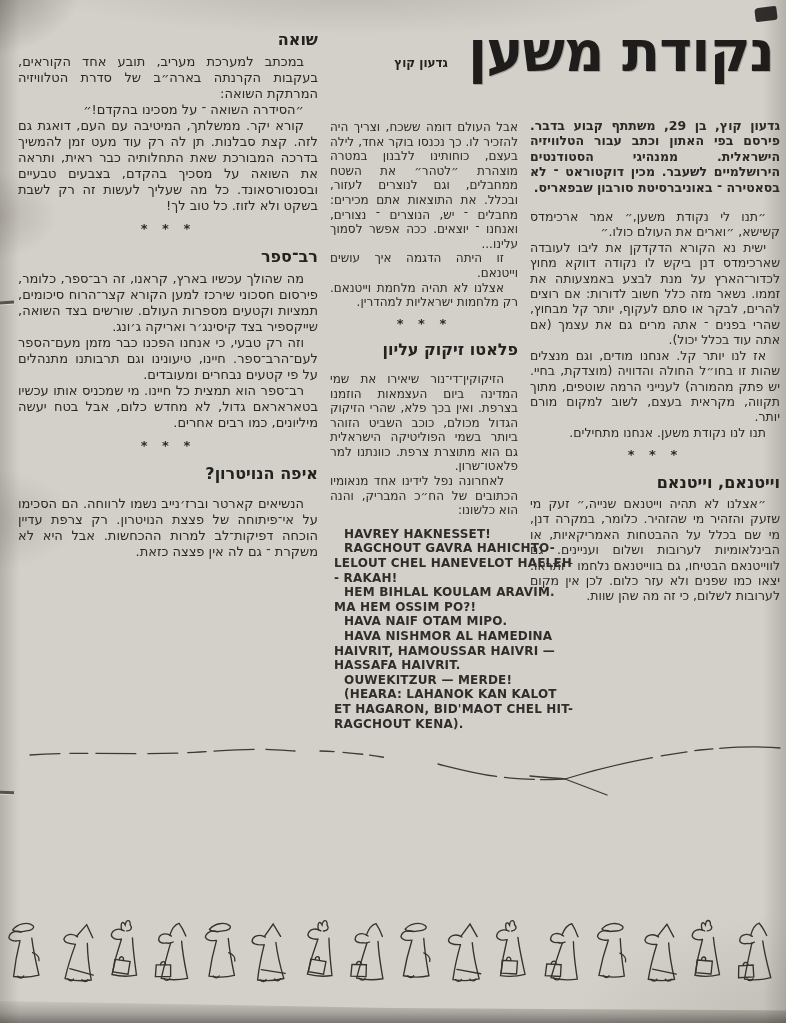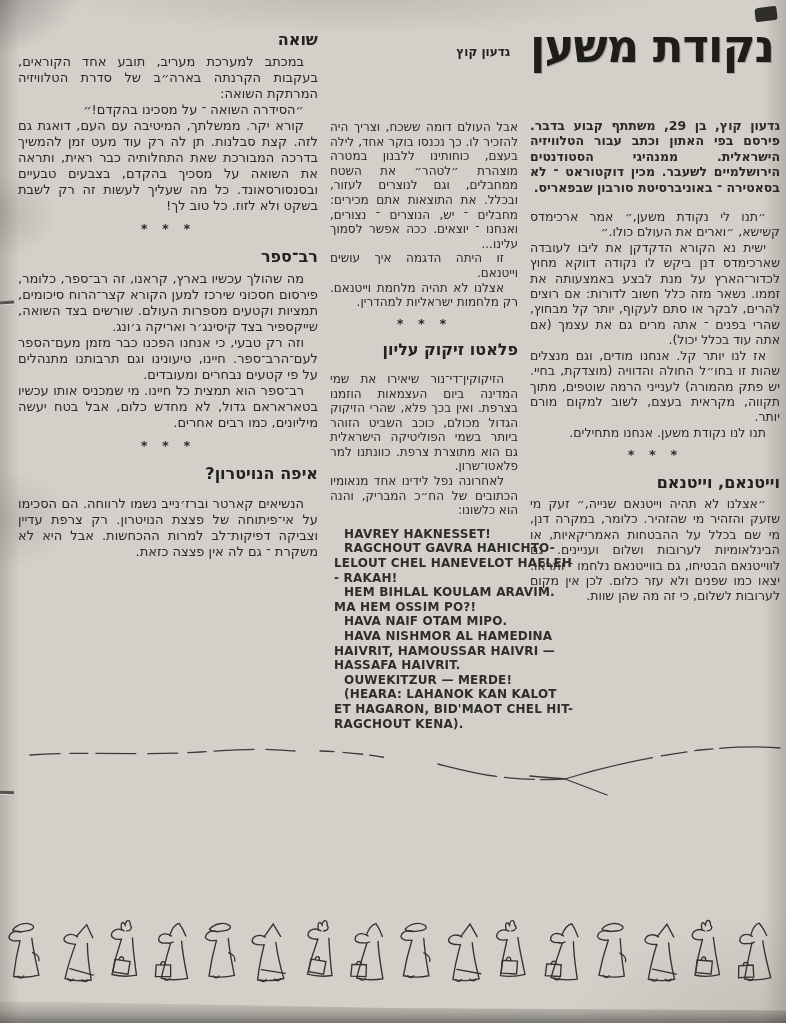--- a/index.html
+++ b/index.html
@@ -20,21 +20,21 @@
     direction:rtl;
     font-family:"DejaVu Sans", sans-serif;
     color:#2b2a27;
   }
   
   .title-row{
     position:absolute;top:24px;right:12px;
     display:flex;align-items:flex-end;gap:20px;direction:rtl;
   }
   .page-title{
-    margin:0;font-size:45px;line-height:1;font-weight:bold;
+    margin:0;font-size:56px;line-height:1;font-weight:bold;
     letter-spacing:-1px;color:#1e1d1b;
     text-shadow:1px 1px 0 rgba(30,29,27,.25);
   }
   .byline{
     font-size:12px;font-weight:bold;color:#23221f;
     padding-bottom:10px;letter-spacing:0;
   }
   .corner-mark{
     position:absolute;top:7px;right:9px;width:22px;height:14px;
     background:#1d1c1a;border-radius:4px 2px 3px 2px;transform:rotate(-7deg);
@@ -137,21 +137,21 @@
       <p class="">במכתב למערכת מעריב, תובע אחד הקוראים, בעקבות הקרנתה בארה״ב של סדרת הטלוויזיה המרתקת השואה:</p>
       <p class="">״הסידרה השואה ־ על מסכינו בהקדם!״</p>
       <p class="">קורא יקר. ממשלתך, המיטיבה עם העם, דואגת גם לזה. קצת סבלנות. תן לה רק עוד מעט זמן להמשיך בדרכה המבורכת שאת התחלותיה כבר ראית, ותראה את השואה על מסכיך בהקדם, בצבעים טבעיים ובסנסורסאונד. כל מה שעליך לעשות זה רק לשבת בשקט ולא לזוז. כל טוב לך!</p>
       <div class="divider">* * *</div>
       <h3 class="sec-h">רב־ספר</h3>
       <p class="">מה שהולך עכשיו בארץ, קראנו, זה רב־ספר, כלומר, פירסום חסכוני שירכז למען הקורא קצר־הרוח סיכומים, תמציות וקטעים מספרות העולם. שורשים בצד השואה, שייקספיר בצד קיסינג׳ר ואריקה ג׳ונג.</p>
       <p class="">וזה רק טבעי, כי אנחנו הפכנו כבר מזמן מעם־הספר לעם־הרב־ספר. חיינו, טיעונינו וגם תרבותנו מתנהלים על פי קטעים נבחרים ומעובדים.</p>
       <p class="">רב־ספר הוא תמצית כל חיינו. מי שמכניס אותו עכשיו בטאראראם גדול, לא מחדש כלום, אבל בטח יעשה מיליונים, כמו רבים אחרים.</p>
       <div class="divider">* * *</div>
       <h3 class="sec-h">איפה הנויטרון?</h3>
-      <p class="gap">הנשיאים קארטר וברז׳נייב נשמו לרווחה. הם הסכימו על אי־פיתוחה של פצצת הנויטרון. רק צרפת עדיין וצביקה דפיקות־לב למרות ההכחשות. אבל היא לא משקרת ־ גם לה אין פצצה כזאת.</p>
+      <p class="gap">הנשיאים קארטר וברז׳נייב נשמו לרווחה. הם הסכימו על אי־פיתוחה של פצצת הנויטרון. רק צרפת עדיין הוכחה דפיקות־לב למרות ההכחשות. אבל היא לא משקרת ־ גם לה אין פצצה כזאת.</p>
     </div>
 
   <svg class="squiggles" viewBox="0 0 786 100" fill="none" stroke="#3c3a35" stroke-width="1.3" stroke-linecap="round">
     <path d="M30 37 C 85 33, 140 38, 200 34 S 265 31, 295 33" stroke-dasharray="30 10 18 8 40 12"></path>
     <path d="M320 33 C 345 34, 365 36, 388 40" stroke-dasharray="14 9 20 7"></path>
     <path d="M438 46 C 470 54, 505 64, 563 61" stroke-dasharray="60 8 30 6"></path>
     <path d="M530 58 C 548 60, 558 60, 565 61"></path>
     <path d="M565 61 L 607 77"></path>
     <path d="M565 61 C 610 47, 655 38, 700 32 C 730 29, 758 28, 780 30" stroke-dasharray="90 9 26 8 18 7"></path>
   </svg>

